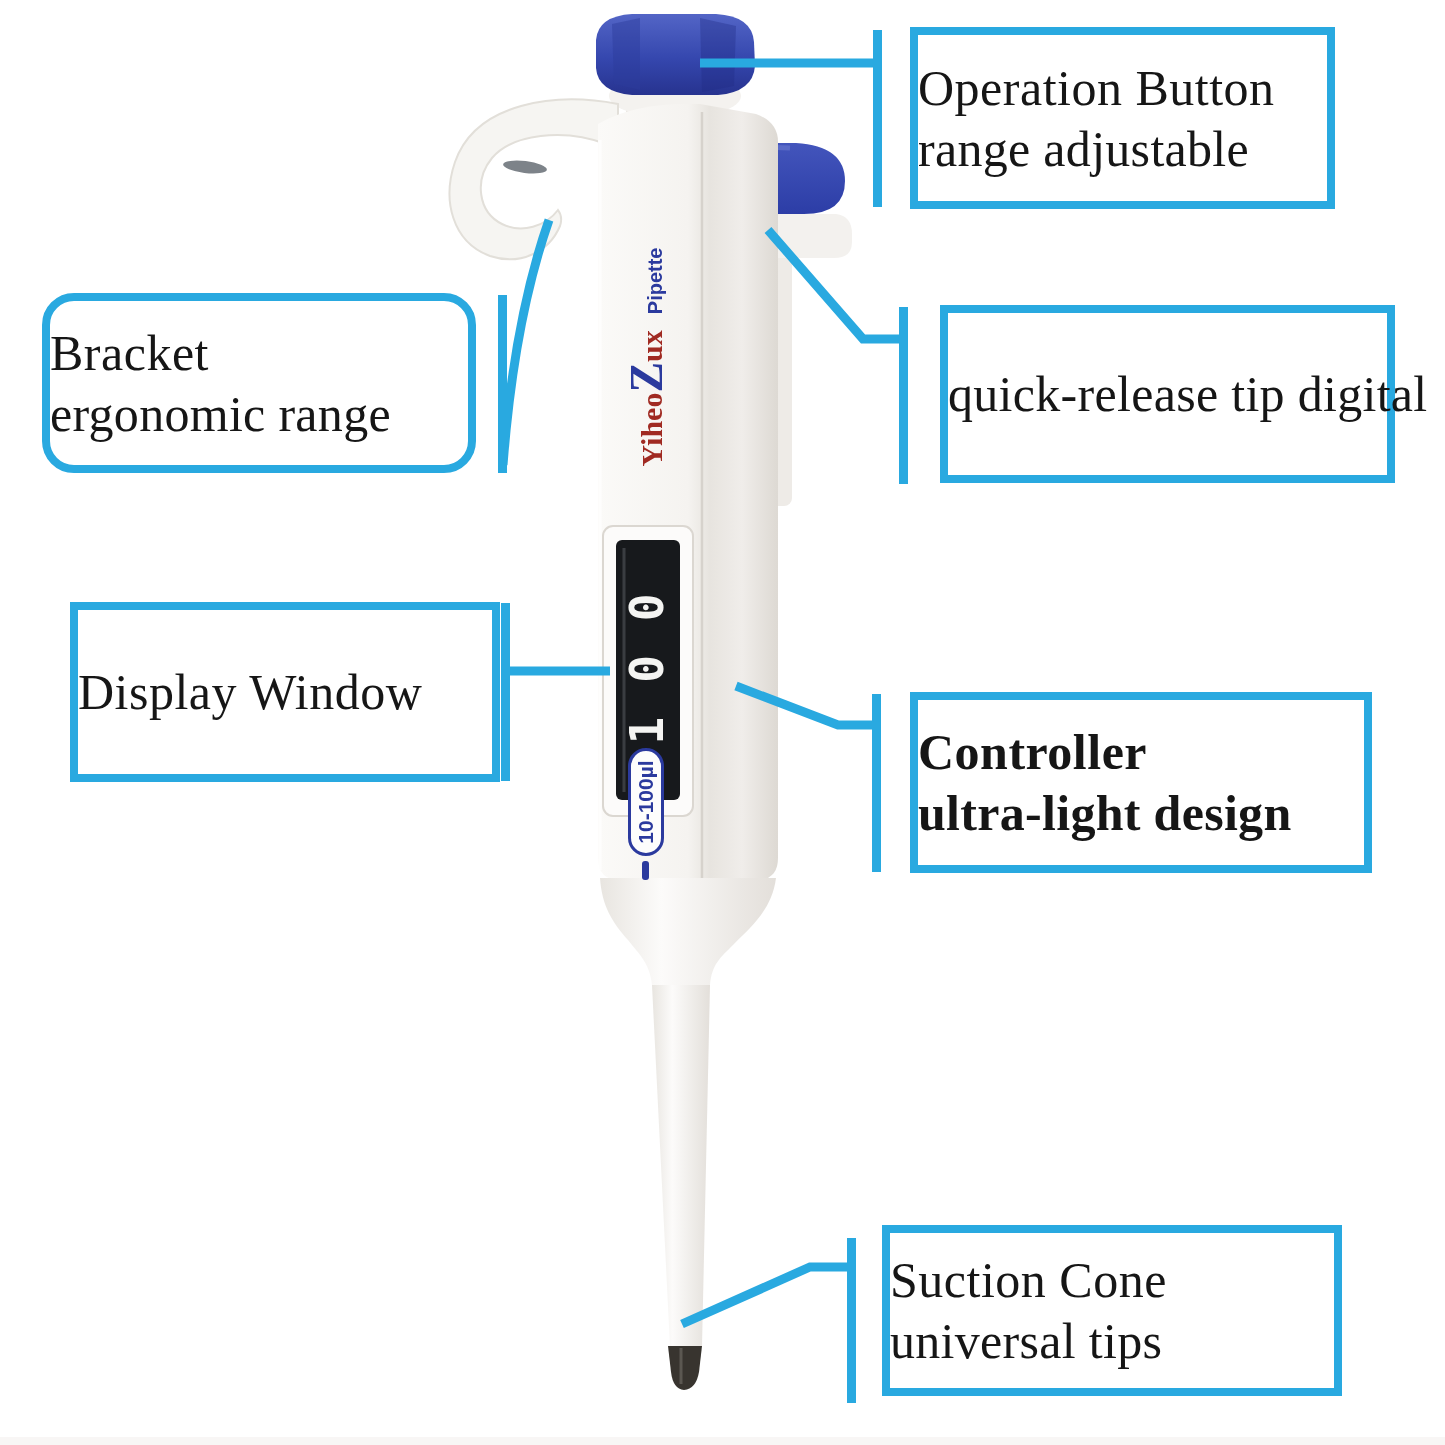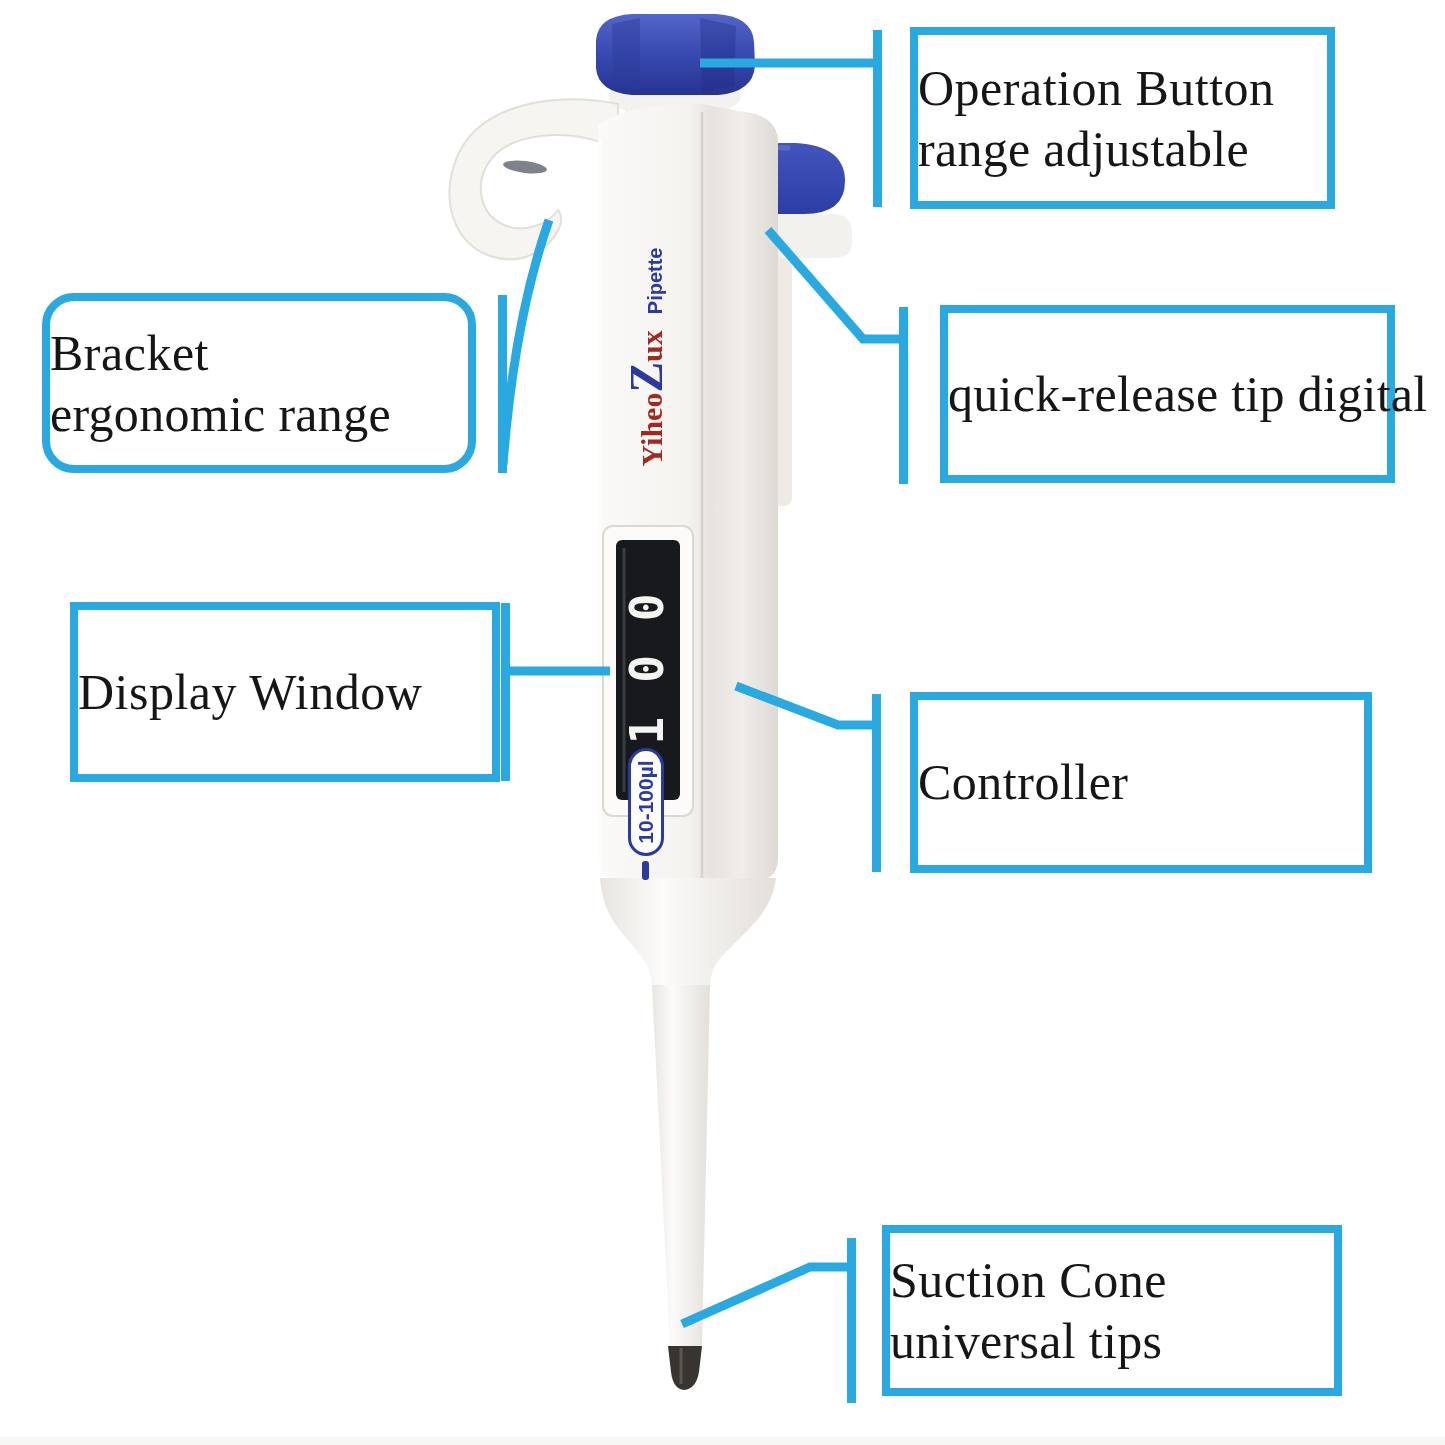--- a/index.html
+++ b/index.html
@@ -200,22 +200,23 @@
 
   <div class="callout" style="left:42px;top:293px;width:434px;height:180px;border-radius:32px;">
     <div class="callout-title">Bracket</div>
     <div class="callout-sub">ergonomic range</div>
   </div>
 
   <div class="callout" style="left:42px;top:602px;width:430px;height:180px;margin-left:28px;">
     <div class="callout-title">Display Window</div>
   </div>
 
-  <div class="callout" style="left:910px;top:692px;width:462px;height:181px;">
+  <div class="callout" style="left:910px;top:692px;width:462px;height:181px;font-weight:bold;">
     <div class="callout-title">Controller</div>
+    <div class="callout-sub">ultra-light design</div>
   </div>
 
   <div class="callout" style="left:882px;top:1225px;width:460px;height:171px;">
     <div class="callout-title">Suction Cone</div>
     <div class="callout-sub">universal tips</div>
   </div>
 
   <div class="vbar" style="left:873px;top:30px;height:177px;"></div>
   <div class="vbar" style="left:899px;top:307px;height:177px;"></div>
   <div class="vbar" style="left:498px;top:295px;height:178px;"></div>

